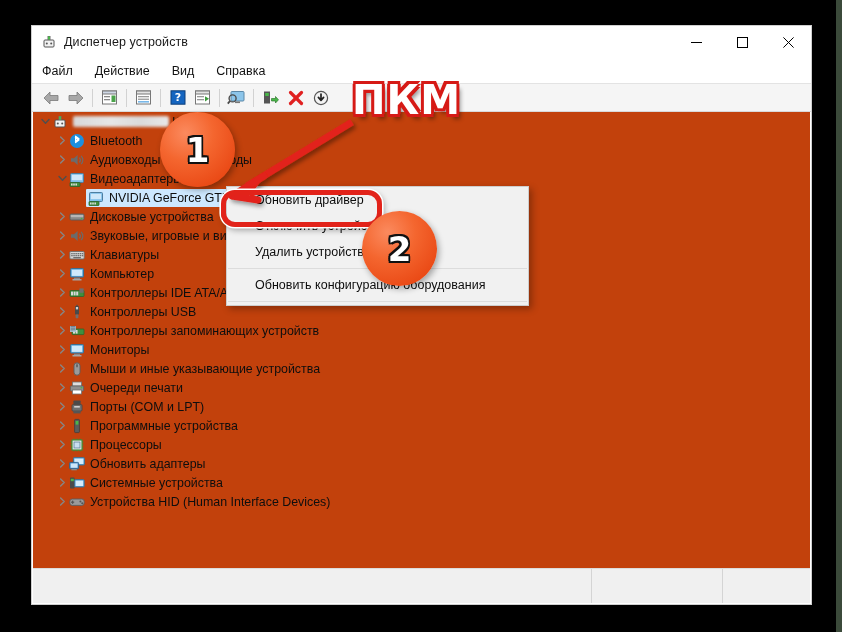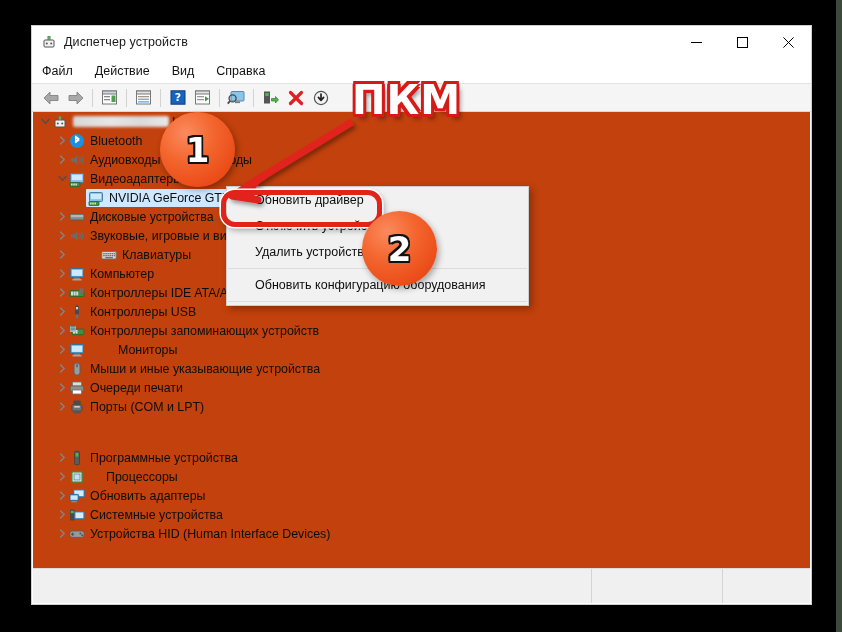--- a/index.html
+++ b/index.html
@@ -339,21 +339,21 @@
             </span>
             <span class="" style="display: flex; align-items: center;">
               <span class="ico"><svg width="16" height="16" viewBox="0 0 16 16">
                   <path d="M2 6.2 L5 6.2 L8.6 3 L8.6 13 L5 9.8 L2 9.8 Z" fill="#6b6b6b"></path>
                   <path d="M10.4 5.6 a3.6 3.6 0 0 1 0 4.8" fill="none" stroke="#6b6b6b" stroke-width="1.2"></path>
                   <path d="M12.1 3.8 a6 6 0 0 1 0 8.4" fill="none" stroke="#6b6b6b" stroke-width="1.2"></path>
                 </svg></span>
               <span class="lbl">Звуковые, игровые и видеоустройства</span>
             </span>
           </div>
-          <div class="row" style="padding-left: 23px; gap: 32px;">
+          <div class="row" style="padding-left: 23px;">
             <span class="chev">
               <svg width="9" height="9" viewBox="0 0 9 9">
                 <path d="M2.6 1 L6.2 4.5 L2.6 8" fill="none" stroke="#868686" stroke-width="1.4" stroke-linecap="round" stroke-linejoin="round"></path>
               </svg>
             </span>
             <span class="" style="display: flex; align-items: center;">
               <span class="ico"><svg width="16" height="16" viewBox="0 0 16 16">
                   <rect x="0.8" y="4.5" width="14.4" height="7.5" rx="1" fill="#d6d6d6" stroke="#6e6e6e" stroke-width="0.9"></rect>
                   <g fill="#6e6e6e">
                     <rect x="2.2" y="6" width="1.5" height="1.3"></rect>
@@ -439,21 +439,21 @@
                 </svg></span>
               <span class="lbl">Контроллеры запоминающих устройств</span>
             </span>
           </div>
           <div class="row" style="padding-left: 23px;">
             <span class="chev">
               <svg width="9" height="9" viewBox="0 0 9 9">
                 <path d="M2.6 1 L6.2 4.5 L2.6 8" fill="none" stroke="#868686" stroke-width="1.4" stroke-linecap="round" stroke-linejoin="round"></path>
               </svg>
             </span>
-            <span class="" style="display: flex; align-items: center; gap: 28px;">
+            <span class="" style="display: flex; align-items: center;">
               <span class="ico"><svg width="16" height="16" viewBox="0 0 16 16">
                   <rect x="1.5" y="2.5" width="13" height="8.6" rx="1" fill="#5aa8dd" stroke="#3a6f94" stroke-width="1"></rect>
                   <rect x="2.8" y="3.7" width="10.4" height="6.2" fill="#cfe9fb"></rect>
                   <rect x="5" y="11.8" width="6" height="1.2" fill="#8a8a8a"></rect>
                   <rect x="3.4" y="13" width="9.2" height="1.5" rx="0.6" fill="#a5a5a5"></rect>
                 </svg></span>
               <span class="lbl">Мониторы</span>
             </span>
           </div>
           <div class="row" style="padding-left: 23px;">
@@ -496,41 +496,41 @@
             <span class="" style="display: flex; align-items: center;">
               <span class="ico"><svg width="16" height="16" viewBox="0 0 16 16">
                   <rect x="4.4" y="1.6" width="7.2" height="4" rx="0.6" fill="#4a4a4a"></rect>
                   <rect x="3" y="5.6" width="10" height="6.4" rx="1" fill="#6f6f6f" stroke="#444" stroke-width="0.8"></rect>
                   <rect x="4.4" y="12" width="7.2" height="2.4" fill="#555"></rect>
                   <rect x="5.2" y="7" width="5.6" height="1.6" fill="#cfcfcf"></rect>
                 </svg></span>
               <span class="lbl">Порты (COM и LPT)</span>
             </span>
           </div>
-          <div class="row" style="padding-left: 23px; margin-top: 32px;">
+          <div class="row" style="padding-left: 23px;">
             <span class="chev">
               <svg width="9" height="9" viewBox="0 0 9 9">
                 <path d="M2.6 1 L6.2 4.5 L2.6 8" fill="none" stroke="#868686" stroke-width="1.4" stroke-linecap="round" stroke-linejoin="round"></path>
               </svg>
             </span>
             <span class="" style="display: flex; align-items: center;">
               <span class="ico"><svg width="16" height="16" viewBox="0 0 16 16">
                   <rect x="5.6" y="1.4" width="4.8" height="13.2" rx="0.8" fill="#5c5c5c" stroke="#3d3d3d" stroke-width="0.8"></rect>
                   <rect x="6.6" y="3" width="2.8" height="3.6" fill="#49b749"></rect>
                 </svg></span>
               <span class="lbl">Программные устройства</span>
             </span>
           </div>
           <div class="row" style="padding-left: 23px;">
             <span class="chev">
               <svg width="9" height="9" viewBox="0 0 9 9">
                 <path d="M2.6 1 L6.2 4.5 L2.6 8" fill="none" stroke="#868686" stroke-width="1.4" stroke-linecap="round" stroke-linejoin="round"></path>
               </svg>
             </span>
-            <span class="" style="display: flex; align-items: center; gap: 16px;">
+            <span class="" style="display: flex; align-items: center;">
               <span class="ico"><svg width="16" height="16" viewBox="0 0 16 16">
                   <rect x="3" y="3" width="10" height="10" fill="#f0f0f0" stroke="#3f8f3f" stroke-width="1.2"></rect>
                   <rect x="5" y="5" width="6" height="6" fill="#c9dff0" stroke="#5a7f95" stroke-width="0.8"></rect>
                   <g stroke="#3f8f3f" stroke-width="1">
                     <line x1="5" y1="1.6" x2="5" y2="3"></line>
                     <line x1="8" y1="1.6" x2="8" y2="3"></line>
                     <line x1="11" y1="1.6" x2="11" y2="3"></line>
                     <line x1="5" y1="13" x2="5" y2="14.4"></line>
                     <line x1="8" y1="13" x2="8" y2="14.4"></line>
                     <line x1="11" y1="13" x2="11" y2="14.4"></line>

